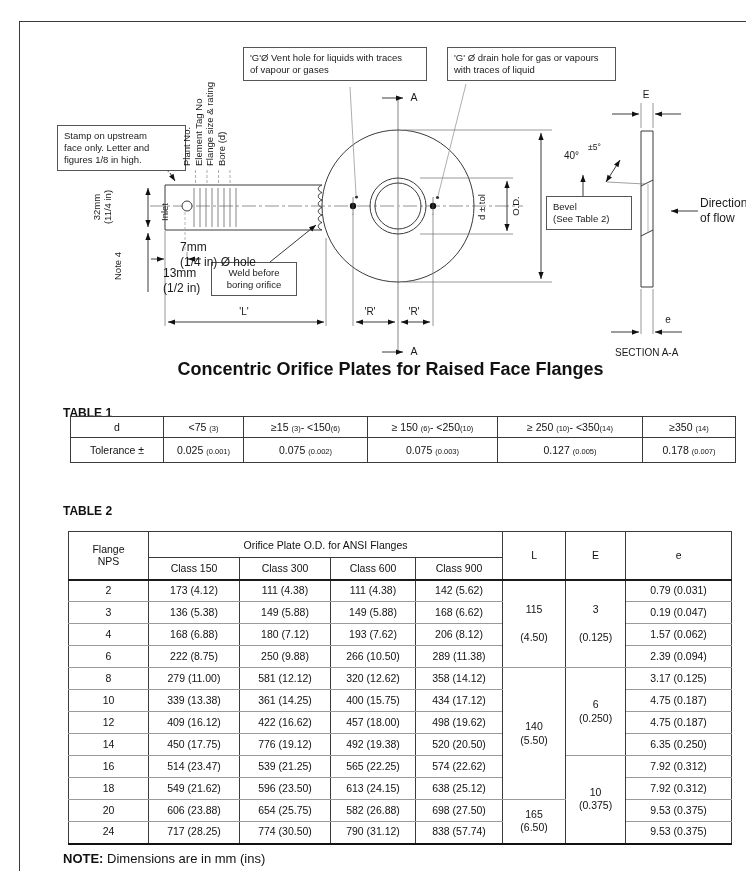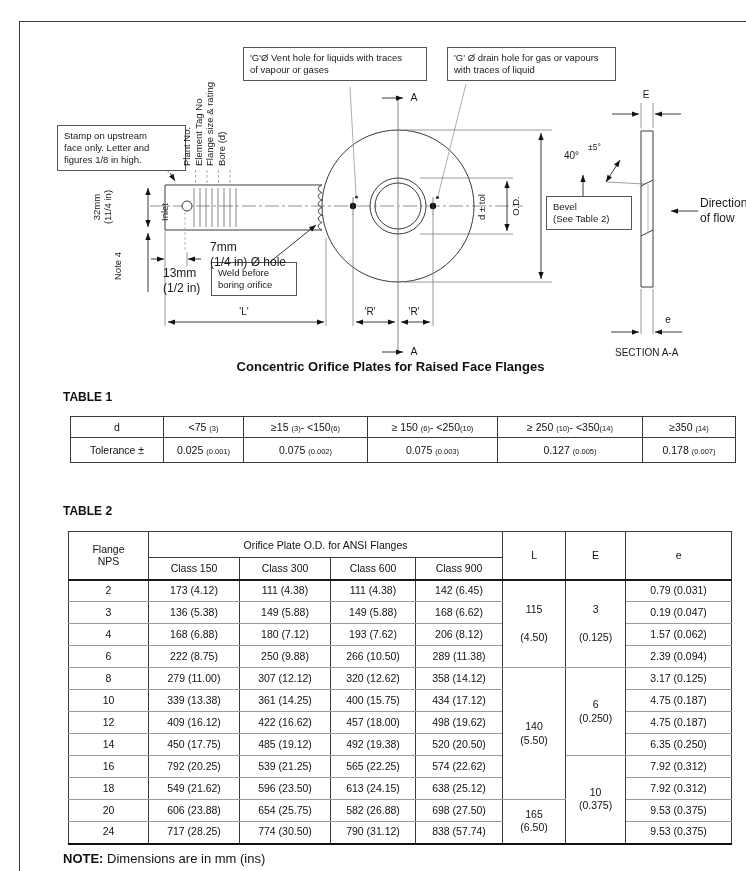--- a/index.html
+++ b/index.html
@@ -9,21 +9,21 @@
          border-top:1.4px solid #3a3a3a;border-left:1.4px solid #3a3a3a;}
   svg{position:absolute;left:0;top:0;}
   .lbl{position:absolute;font-size:12px;line-height:1.25;white-space:pre-line;color:#1a1a1a;}
   .box{position:absolute;font-size:9.5px;line-height:1.28;white-space:pre-line;color:#1a1a1a;
        border:1px solid #555;background:#fff;padding:4px 6px;}
   .rot{position:absolute;font-size:9.5px;line-height:11px;height:11px;white-space:pre-line;
        transform:rotate(-90deg);transform-origin:left bottom;color:#1a1a1a;}
   .rot2{height:22px;line-height:11px;text-align:center;}
   .dimlbl{position:absolute;font-size:10px;color:#1a1a1a;text-align:center;}
   .title{position:absolute;left:35px;right:0;top:359px;text-align:center;
-         font-size:13px;font-weight:bold;color:#111;}
+         font-size:18px;font-weight:bold;color:#111;}
   .tlabel{position:absolute;font-size:12px;font-weight:bold;color:#111;}
   .secaa{position:absolute;left:615px;top:347px;font-size:10px;color:#1a1a1a;}
   table{position:absolute;border-collapse:collapse;table-layout:fixed;background:#fff;}
   #t1{left:70px;top:416px;width:665px;border:1.6px solid #222;font-size:10.5px;}
   #t1 td{border:1px solid #3a3a3a;text-align:center;padding:1px;}
   #t1 tr:nth-child(1){height:21px;}
   #t1 tr:nth-child(2){height:25px;}
   #t1 tr:nth-child(3){height:25px;}
   .sm{font-size:7.5px;}
   #t2{left:68px;top:531px;width:663px;border:1.8px solid #222;border-bottom:2.6px solid #111;font-size:10.5px;}
@@ -153,56 +153,56 @@
     </g>
   </svg>
 
   <div class="box" style="left:243px;top:47px;width:170px;">'G'Ø Vent hole for liquids with traces
 of vapour or gases</div>
   <div class="box" style="left:447px;top:47px;width:155px;">'G' Ø drain hole for gas or vapours
 with traces of liquid</div>
   <div class="box" style="left:49px;top:125px;width:115px;margin-left:8px;">Stamp on upstream
 face only.  Letter and
 figures 1/8 in high.</div>
-  <div class="box" style="left:211px;top:262px;width:72px;">Weld before
+  <div class="box" style="left:211px;top:262px;width:72px;text-align:center;">Weld before
 boring orifice</div>
   <div class="box" style="left:546px;top:196px;width:72px;">Bevel
 (See Table 2)</div>
 
   <div class="rot" style="left:192px;top:155px;width:46px;">Plant No.</div>
   <div class="rot" style="left:204px;top:155px;width:72px;">Element Tag No</div>
   <div class="rot" style="left:215px;top:155px;width:90px;">Flange size &amp; rating</div>
   <div class="rot" style="left:227px;top:155px;width:46px;">Bore (d)</div>
   <div class="rot" style="left:170px;top:210px;width:26px;">Inlet</div>
   <div class="rot rot2" style="left:113px;top:209px;width:48px;">32mm
 (11/4 in)</div>
   <div class="rot" style="left:123px;top:269px;width:36px;">Note 4</div>
   <div class="rot" style="left:487px;top:217px;width:42px;text-align:center;">d ± tol</div>
   <div class="rot" style="left:521px;top:212px;width:34px;text-align:center;">O.D.</div>
 
-  <div class="lbl" style="left:210px;top:240px;">7mm
+  <div class="lbl" style="left:180px;top:240px;">7mm
 (1/4 in) Ø hole</div>
   <div class="lbl" style="left:163px;top:266px;">13mm
 (1/2 in)</div>
   <div class="dimlbl" style="left:234px;top:306px;width:20px;">'L'</div>
   <div class="dimlbl" style="left:360px;top:306px;width:20px;">'R'</div>
   <div class="dimlbl" style="left:404px;top:306px;width:20px;">'R'</div>
   <div class="dimlbl" style="left:407px;top:91px;width:14px;font-size:10.5px;">A</div>
   <div class="dimlbl" style="left:407px;top:345px;width:14px;font-size:10.5px;">A</div>
   <div class="dimlbl" style="left:638px;top:89px;width:16px;">E</div>
   <div class="dimlbl" style="left:661px;top:314px;width:14px;">e</div>
   <div class="lbl" style="left:564px;top:150px;font-size:10px;">40°</div>
   <div class="lbl" style="left:588px;top:142px;font-size:8.5px;">±5°</div>
   <div class="lbl" style="left:700px;top:196px;">Direction
 of flow</div>
   <div class="secaa">SECTION A-A</div>
 
   <div class="title">Concentric Orifice Plates for Raised Face Flanges</div>
 
-  <div class="tlabel" style="left:63px;top:390px;">TABLE 1</div>
+  <div class="tlabel" style="left:63px;top:406px;">TABLE 1</div>
   <table id="t1">
     <colgroup>
         <col style="width:93px">
         <col style="width:80px">
         <col style="width:124px">
         <col style="width:130px">
         <col style="width:145px">
         <col style="width:93px">
       </colgroup>
     <tbody>
@@ -252,21 +252,21 @@
           <th class="h2b">Class 600</th>
           <th class="h2b">Class 900</th>
         </tr>
       </thead>
     <tbody>
         <tr>
           <td>2</td>
           <td>173 (4.12)</td>
           <td>111 (4.38)</td>
           <td>111 (4.38)</td>
-          <td>142 (6.45)</td>
+          <td>142 (5.62)</td>
           <td rowspan="4">115
 
 (4.50)</td>
           <td rowspan="4">3
 
 (0.125)</td>
           <td>0.79 (0.031)</td>
         </tr>
         <tr>
           <td>3</td>
@@ -288,21 +288,21 @@
           <td>6</td>
           <td>222 (8.75)</td>
           <td>250 (9.88)</td>
           <td>266 (10.50)</td>
           <td>289 (11.38)</td>
           <td>2.39 (0.094)</td>
         </tr>
         <tr>
           <td>8</td>
           <td>279 (11.00)</td>
-          <td>307 (12.12)</td>
+          <td>581 (12.12)</td>
           <td>320 (12.62)</td>
           <td>358 (14.12)</td>
           <td rowspan="6">140
 (5.50)</td>
           <td rowspan="4">6
 (0.250)</td>
           <td>3.17 (0.125)</td>
         </tr>
         <tr>
           <td>10</td>
@@ -316,28 +316,28 @@
           <td>12</td>
           <td>409 (16.12)</td>
           <td>422 (16.62)</td>
           <td>457 (18.00)</td>
           <td>498 (19.62)</td>
           <td>4.75 (0.187)</td>
         </tr>
         <tr>
           <td>14</td>
           <td>450 (17.75)</td>
-          <td>485 (19.12)</td>
+          <td>776 (19.12)</td>
           <td>492 (19.38)</td>
           <td>520 (20.50)</td>
           <td>6.35 (0.250)</td>
         </tr>
         <tr>
           <td>16</td>
-          <td>792 (20.25)</td>
+          <td>514 (23.47)</td>
           <td>539 (21.25)</td>
           <td>565 (22.25)</td>
           <td>574 (22.62)</td>
           <td rowspan="4">10
 (0.375)</td>
           <td>7.92 (0.312)</td>
         </tr>
         <tr>
           <td>18</td>
           <td>549 (21.62)</td>

